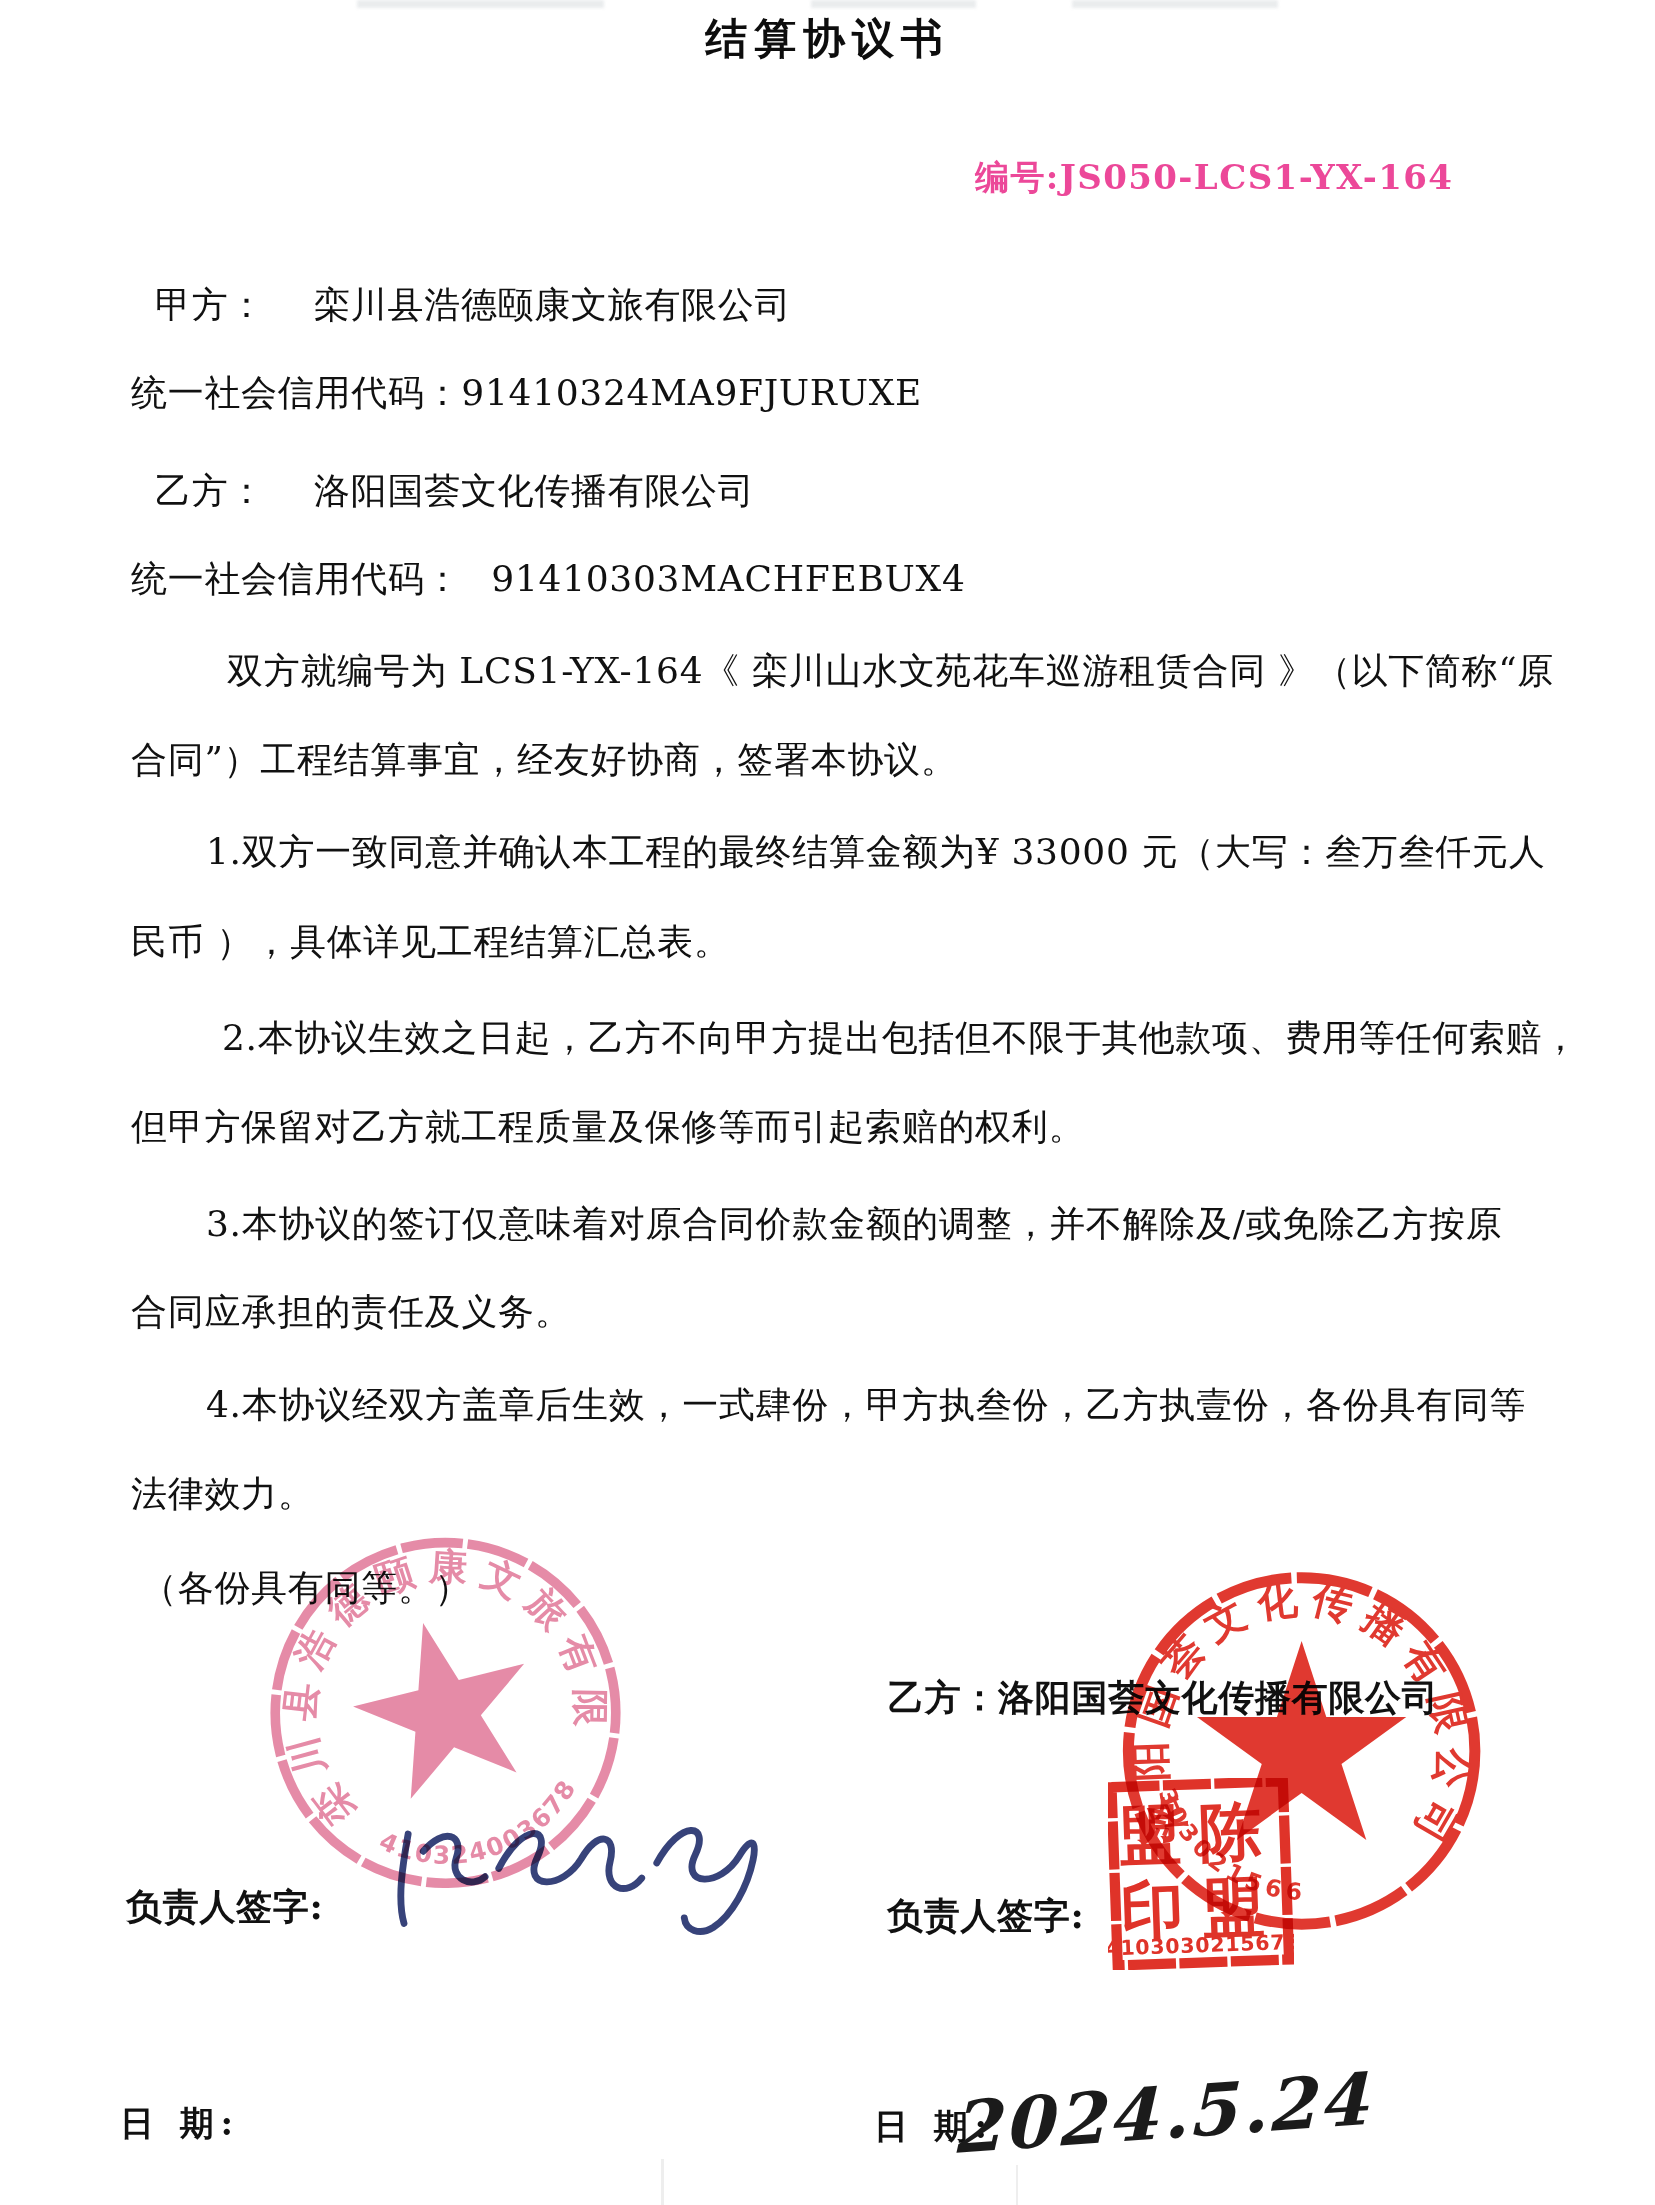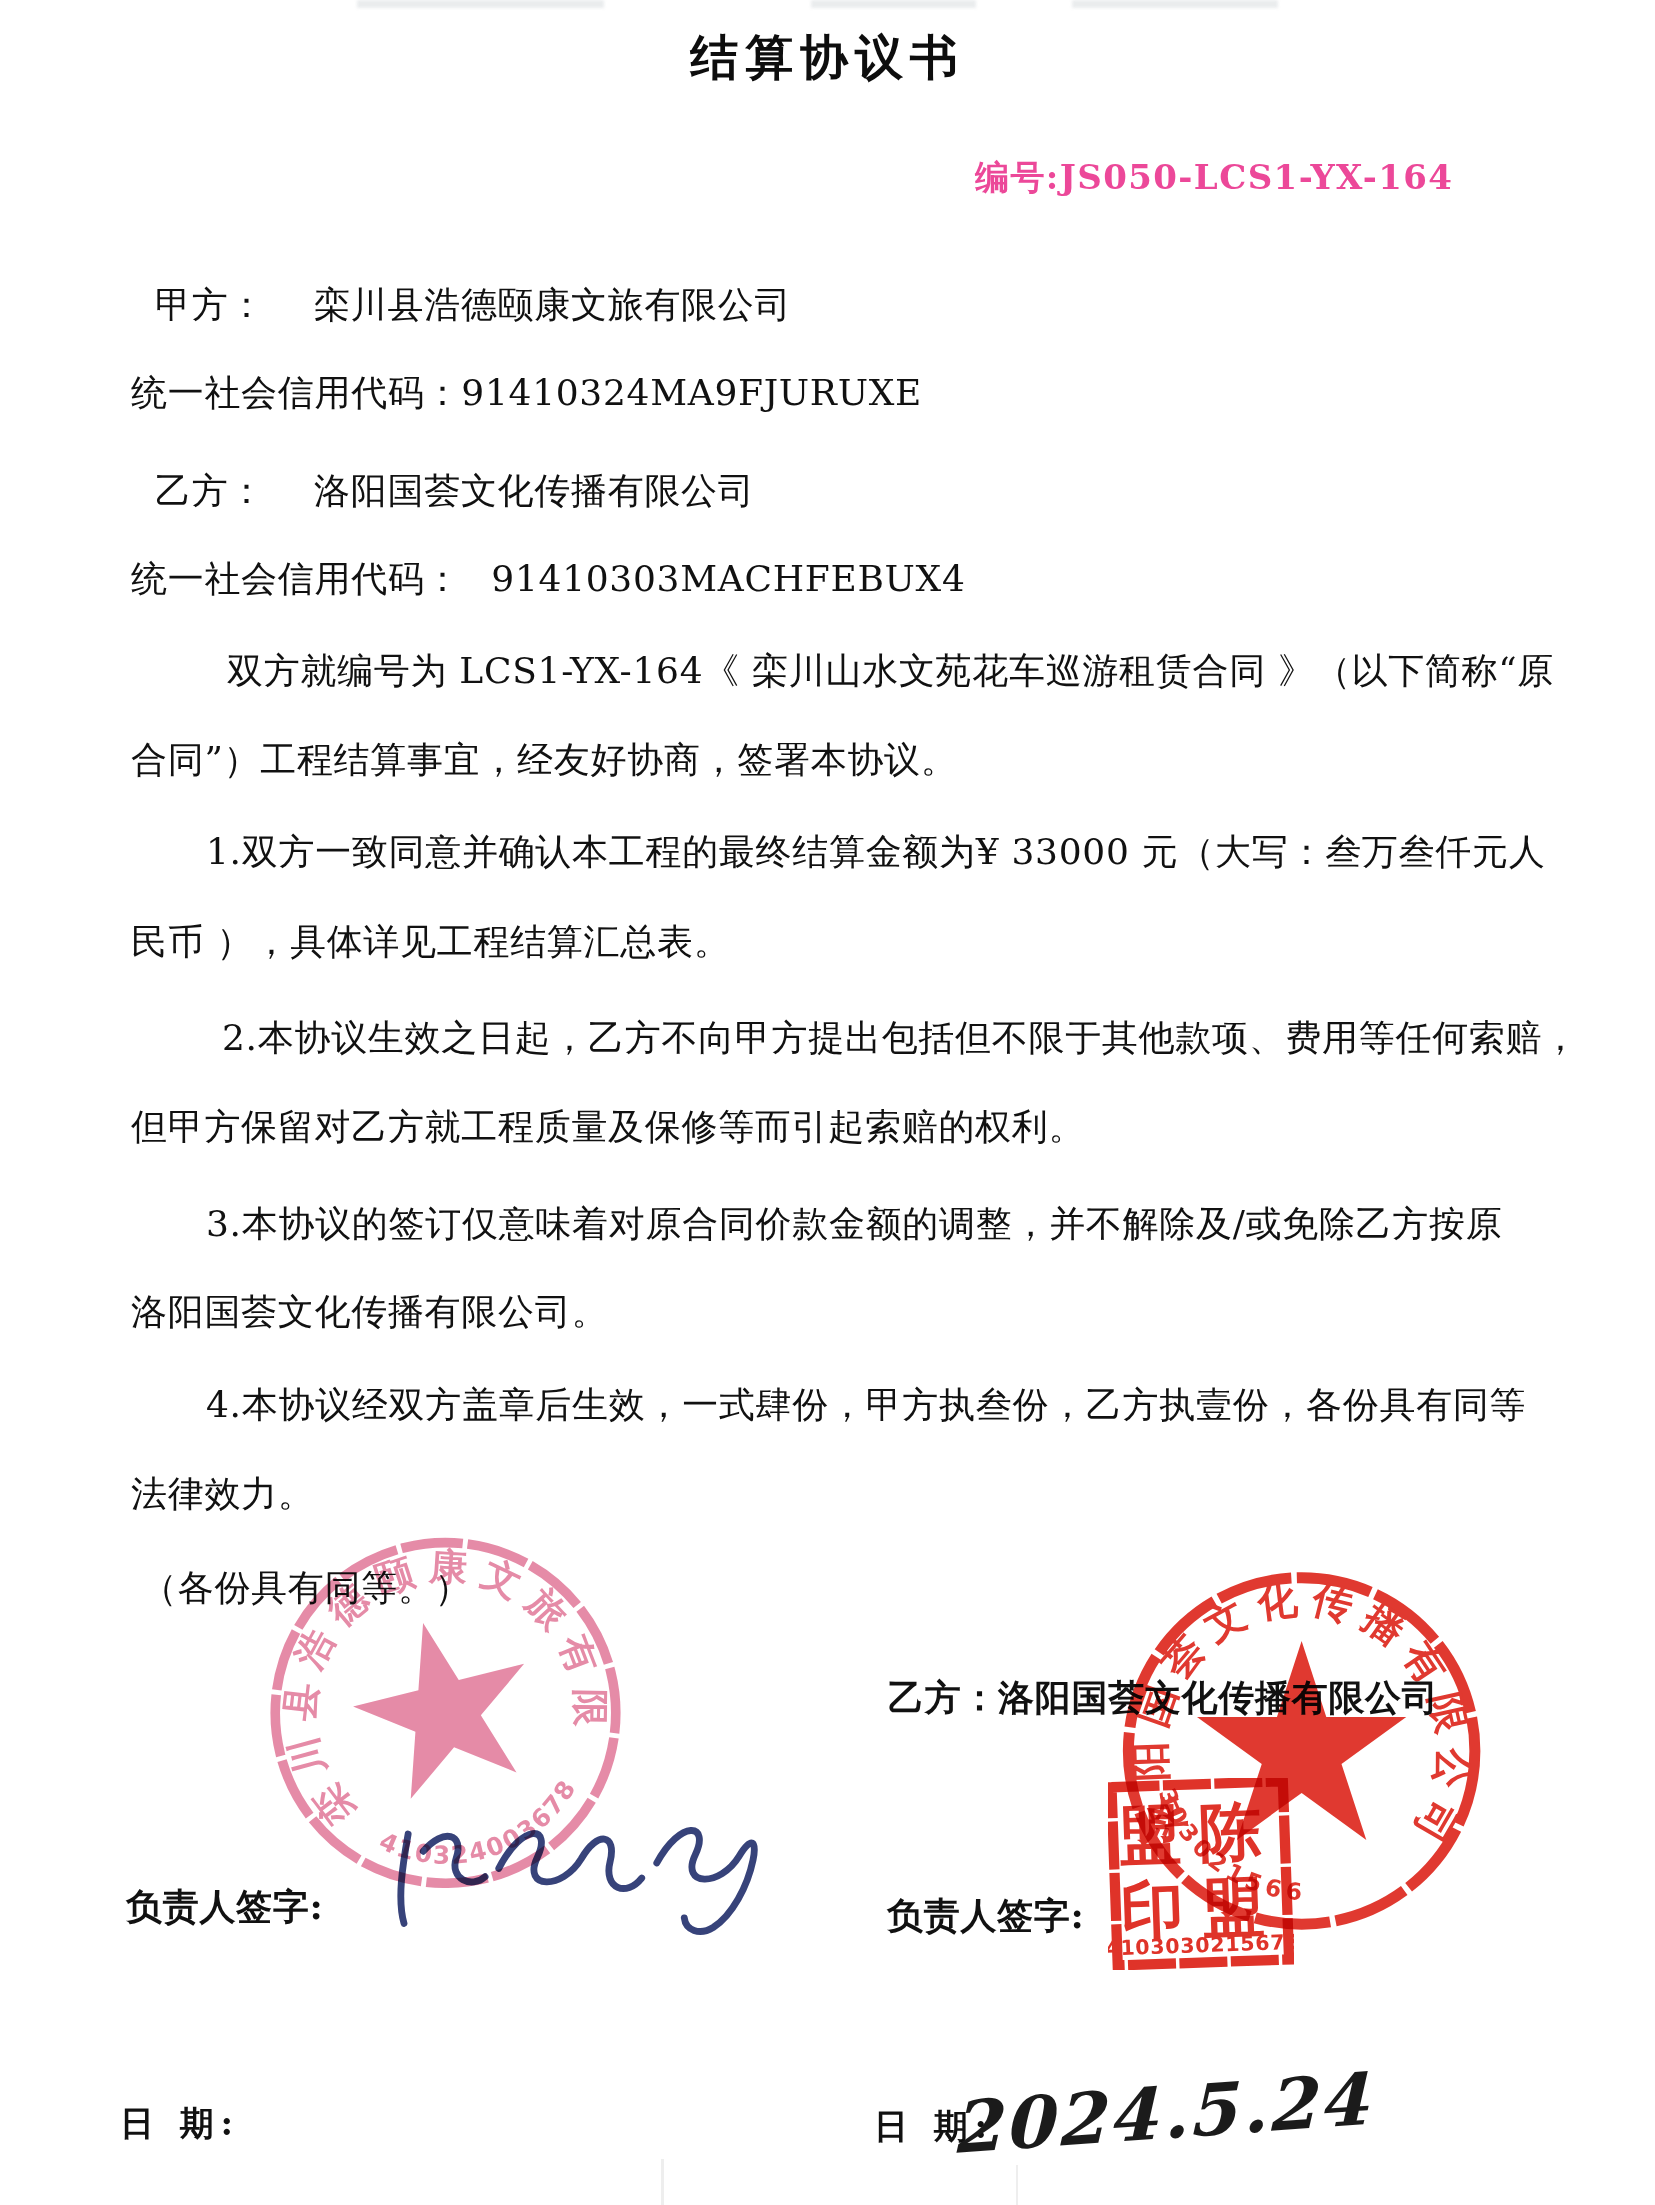--- a/index.html
+++ b/index.html
@@ -5,24 +5,24 @@
   html,body{margin:0;padding:0;background:#e8e8e8;}
   .page{
     position:relative;
     width:1655px;height:2205px;
     background:#ffffff;
     overflow:hidden;
     font-family:"DejaVu Serif","Liberation Serif",serif;
     color:#151515;
   }
   .doc-title{
-    position:absolute;top:26px;left:0;width:100%;
+    position:absolute;top:11px;left:0;width:100%;
     text-align:center;
     font-family:"DejaVu Sans","Liberation Sans",sans-serif;
-    font-weight:900;font-size:48px;letter-spacing:6.9px;color:#0d0d0d;
+    font-weight:900;font-size:42px;letter-spacing:6.9px;color:#0d0d0d;
   }
   .doc-number{
     position:absolute;top:155px;left:975px;
     font-size:34px;font-weight:600;letter-spacing:1.4px;color:#ec4899;
   }
   .line{
     position:absolute;
     font-size:36px;line-height:44px;letter-spacing:0.7px;
     white-space:nowrap;color:#111111;
   }
@@ -71,21 +71,21 @@
     <span>统一社会信用代码：</span><span class="gap1"></span><span>91410303MACHFEBUX4</span>
   </div>
 
   <div class="line" style="top:649px;left:227px;text-align:right;">双方就编号为 LCS1-YX-164《 栾川山水文苑花车巡游租赁合同  》（以下简称“原</div>
   <div class="line" style="top:738px;left:131px;">合同”）工程结算事宜，经友好协商，签署本协议。</div>
   <div class="line" style="top:830px;left:206px;">1.双方一致同意并确认本工程的最终结算金额为¥ 33000 元（大写：叁万叁仟元人</div>
   <div class="line" style="top:920px;left:131px;">民币 ），具体详见工程结算汇总表。</div>
   <div class="line" style="top:1016px;left:206px;margin-left:16px;">2.本协议生效之日起，乙方不向甲方提出包括但不限于其他款项、费用等任何索赔，</div>
   <div class="line" style="top:1105px;left:131px;">但甲方保留对乙方就工程质量及保修等而引起索赔的权利。</div>
   <div class="line" style="top:1202px;left:206px;">3.本协议的签订仅意味着对原合同价款金额的调整，并不解除及/或免除乙方按原</div>
-  <div class="line" style="top:1290px;left:131px;">洛阳国荟文化传播有限公司。</div>
+  <div class="line" style="top:1290px;left:131px;">合同应承担的责任及义务。</div>
   <div class="line" style="top:1383px;left:206px;">4.本协议经双方盖章后生效，一式肆份，甲方执叁份，乙方执壹份，各份具有同等</div>
   <div class="line" style="top:1472px;left:131px;">法律效力。</div>
   <div class="line" style="top:1566px;left:141px;">（各份具有同等。）</div>
 
   <div class="line sig-row" style="top:1675px;left:888px;">乙方：洛阳国荟文化传播有限公司</div>
   <div class="line sig-row" style="top:1884px;left:126px;">负责人签字:</div>
   <div class="line sig-row" style="top:1893px;left:887px;">负责人签字:</div>
   <div class="line date-label" style="top:2101px;left:120px;">日 期:</div>
   <div class="line date-label" style="top:2104px;left:874px;">日 期:</div>
   <div class="handwritten-date">2024.5.24</div>

